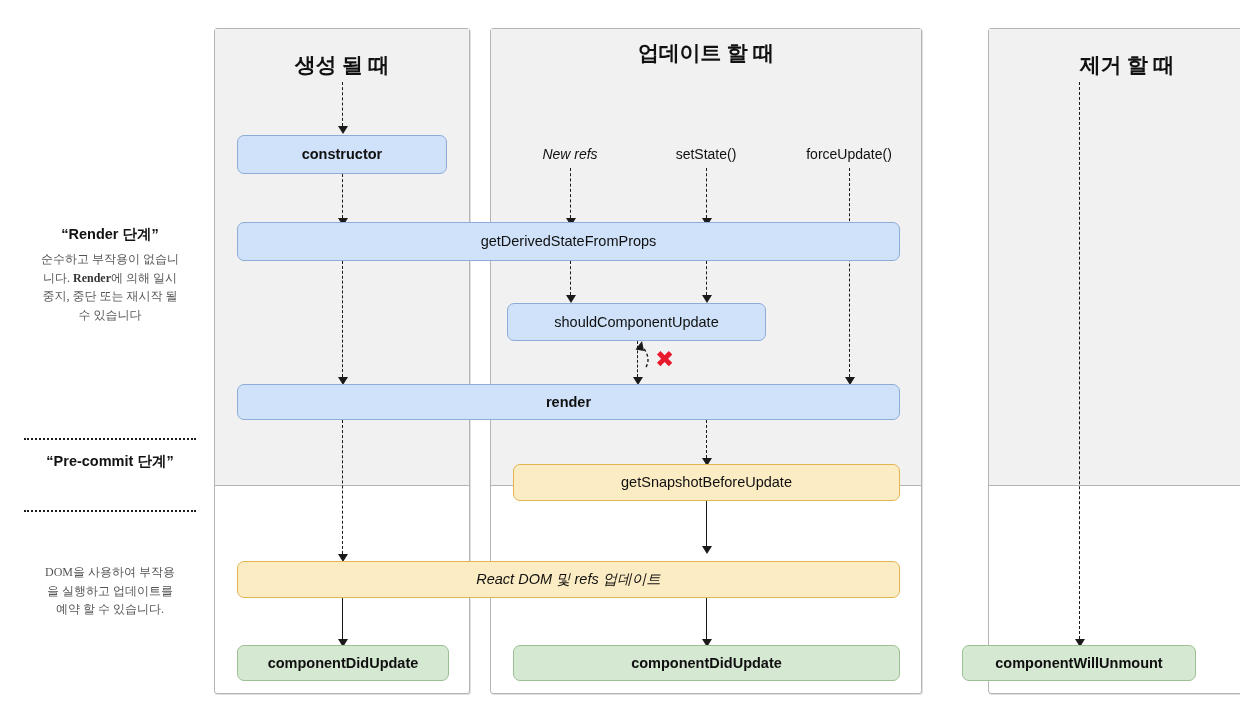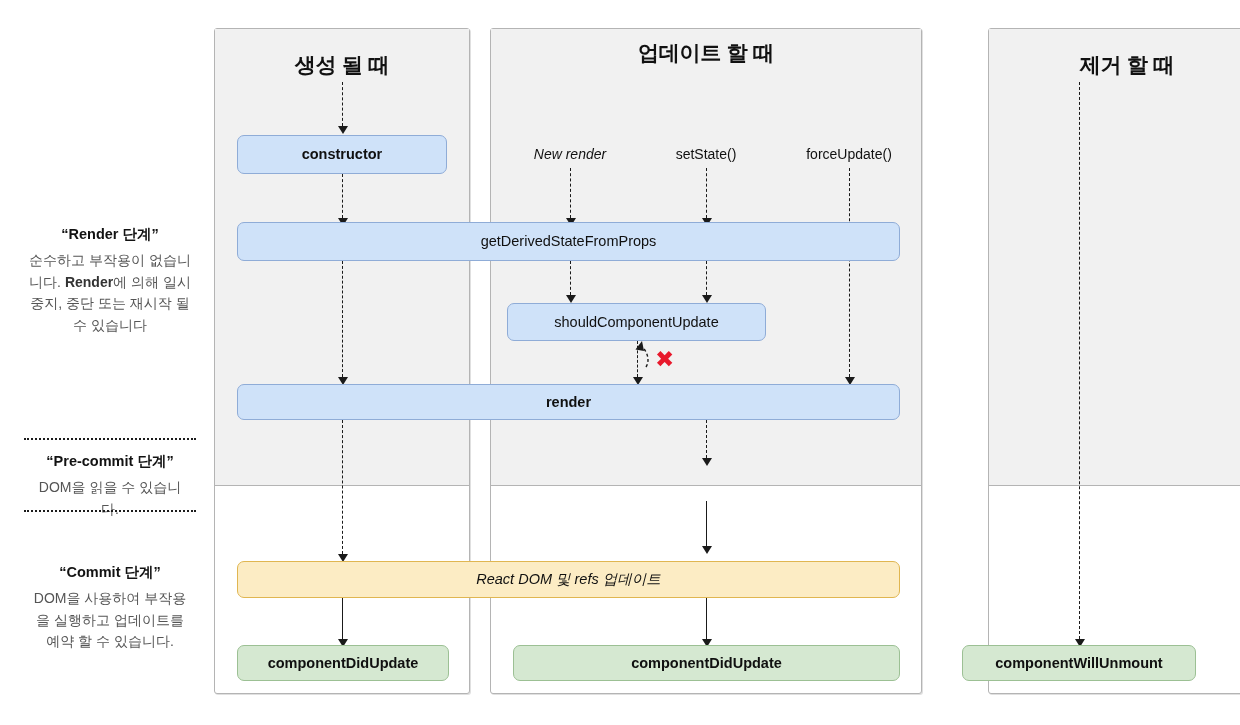--- a/index.html
+++ b/index.html
@@ -115,23 +115,24 @@
     left: 12px;
     text-align: center;
   }
   .phase-title {
     font-size: 14.5px;
     font-weight: bold;
     color: #121212;
     margin-bottom: 6px;
   }
   .phase-desc {
-    font-size: 14px;
+    font-size: 12px;
     color: #555555;
     line-height: 1.55;
+    font-family: Liberation Serif, serif;
   }
   .phase-desc b { color: #333333; font-weight: bold; }
   .dotline {
     position: absolute;
     left: 24px;
     width: 172px;
     height: 0;
     border-top: 2.5px dotted #1c1c1c;
   }
 </style>
@@ -157,31 +158,29 @@
 
   <div class="phase" style="top:225px;">
     <div class="phase-title">“Render 단계”</div>
     <div class="phase-desc">순수하고 부작용이 없습니<br>니다. <b>Render</b>에 의해 일시<br>중지, 중단 또는 재시작 될<br>수 있습니다</div>
   </div>
 
   <div class="dotline" style="top:438px;"></div>
 
   <div class="phase" style="top:452px;">
     <div class="phase-title">“Pre-commit 단계”</div>
-    <div class="phase-desc">DOM을 읽을 수 있습니<br>다.</div>
   </div>
 
   <div class="dotline" style="top:510px;"></div>
 
   <div class="phase" style="top:563px;">
-    <div class="phase-title">“Commit 단계”</div>
     <div class="phase-desc">DOM을 사용하여 부작용<br>을 실행하고 업데이트를<br>예약 할 수 있습니다.</div>
   </div>
 
-  <div class="trigger ital" style="left:570px; top:146px;">New render</div>
+  <div class="trigger ital" style="left:570px; top:146px;">New refs</div>
   <div class="trigger" style="left:706px; top:146px;">setState()</div>
   <div class="trigger" style="left:849px; top:146px;">forceUpdate()</div>
 
   <div class="arrow dashed" style="left:342px; top:82px; height:44px;"></div>
   <div class="arrowhead" style="left:342.8px; top:126px;"></div>
 
   <div class="arrow dashed" style="left:342px; top:174px; height:44px;"></div>
   <div class="arrowhead" style="left:342.8px; top:218px;"></div>
 
   <div class="arrow dashed" style="left:342px; top:261px; height:116px;"></div>
@@ -227,20 +226,21 @@
   <div class="arrowhead" style="left:1079.8px; top:639px;"></div>
 
   <div class="node blue bold" style="left:237px; top:135px; width:210px; height:39px;text-align:right;">constructor</div>
 
   <div class="node blue" style="left:507px; top:303px; width:259px; height:38px;">shouldComponentUpdate</div>
 
   <div class="node blue" style="left:237px; top:222px; width:663px; height:39px;">getDerivedStateFromProps</div>
 
   <div class="node blue bold" style="left:237px; top:384px; width:663px; height:36px;">render</div>
 
+  <div class="node yellow" style="left:513px; top:464px; width:387px; height:37px;">getSnapshotBeforeUpdate</div>
 
   <div class="node yellow ital" style="left:237px; top:561px; width:663px; height:37px;">React DOM 및 refs 업데이트</div>
 
   <div class="node green bold" style="left:237px; top:645px; width:212px; height:36px;">componentDidUpdate</div>
 
   <div class="node green bold" style="left:513px; top:645px; width:387px; height:36px;">componentDidUpdate</div>
 
   <div class="node green bold" style="left:962px; top:645px; width:234px; height:36px;">componentWillUnmount</div>
 
 </div>

